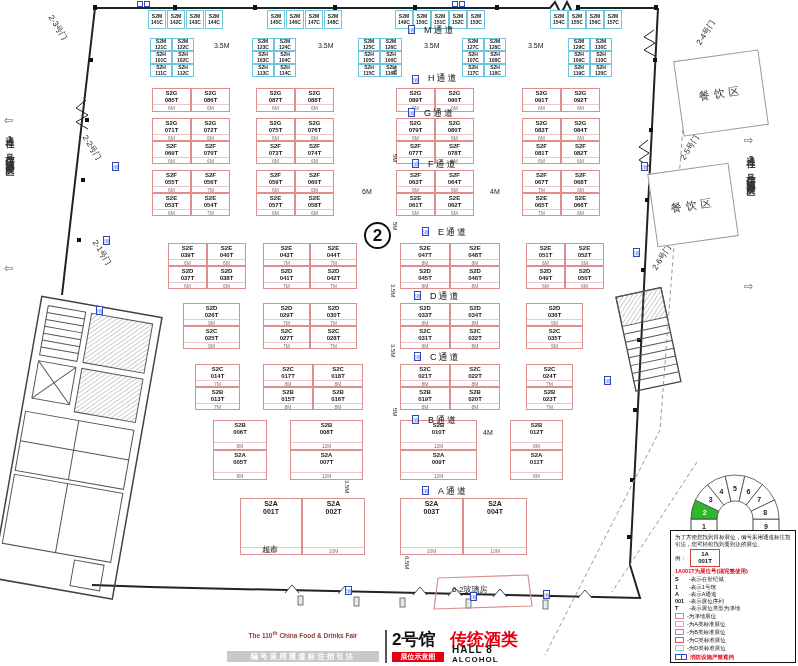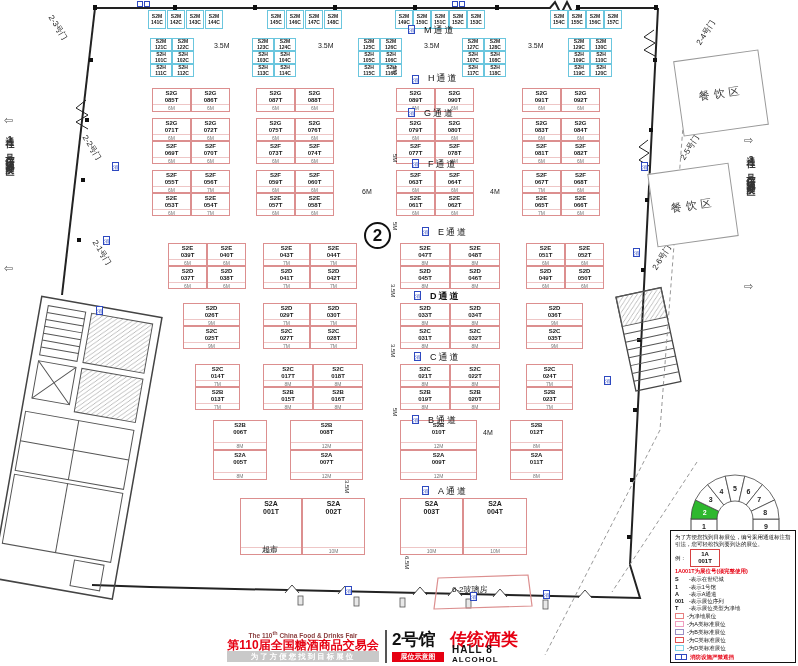--- a/index.html
+++ b/index.html
@@ -840,21 +840,21 @@
       <div class="aisle-label" style="left: 424px; top: 24px;">M通道</div>
       <div class="marker" style="left: 412px; top: 75px;">消</div>
       <div class="aisle-label" style="left: 428px; top: 72px;">H通道</div>
       <div class="marker" style="left: 408px; top: 108px;">消</div>
       <div class="aisle-label" style="left: 424px; top: 107px;">G通道</div>
       <div class="marker" style="left: 412px; top: 159px;">消</div>
       <div class="aisle-label" style="left: 428px; top: 158px;">F通道</div>
       <div class="marker" style="left: 422px; top: 227px;">消</div>
       <div class="aisle-label" style="left: 438px; top: 226px;">E通道</div>
       <div class="marker" style="left: 414px; top: 291px;">消</div>
-      <div class="aisle-label" style="left: 430px; top: 290px; font-weight: bold;">D通道</div>
+      <div class="aisle-label" style="left: 430px; top: 290px;">D通道</div>
       <div class="marker" style="left: 414px; top: 352px;">消</div>
       <div class="aisle-label" style="left: 430px; top: 351px;">C通道</div>
       <div class="marker" style="left: 412px; top: 415px;">消</div>
       <div class="aisle-label" style="left: 428px; top: 414px;">B通道</div>
       <div class="marker" style="left: 422px; top: 486px;">消</div>
       <div class="aisle-label" style="left: 438px; top: 485px;">A通道</div>
       <div class="dimh" style="left: 362px; top: 188px;">6M</div>
       <div class="dimh" style="left: 490px; top: 188px;">4M</div>
       <div class="dimh" style="left: 483px; top: 429px;">4M</div>
       <div class="dimh" style="left: 214px; top: 42px;">3.5M</div>
@@ -954,22 +954,21 @@
       <span class="ic">
           <i></i>
           <i></i>
         </span>
       <span class="txt">消防设施严禁遮挡</span>
     </div>
   </div>
 
   <div id="footer">
     <div class="f-en"><span>The 110</span><sup>th</sup><span> China Food &amp; Drinks Fair</span></div>
-    <div class="f-cn">第110届全国糖酒商品交易会</div>
-    <div class="f-venue">为了方便您找到目标展位</div>
+    <div class="f-venue">编号采用通道标注指引法</div>
     <div class="f-div"></div>
     <div class="f-hallcn">2号馆</div>
     <div class="f-halltype">传统酒类</div>
     <div class="f-badge">展位示意图</div>
     <div class="f-hallen">HALL 8</div>
     <div class="f-typeen">ALCOHOL</div>
   </div>
 </div>
 
 </body></html>

